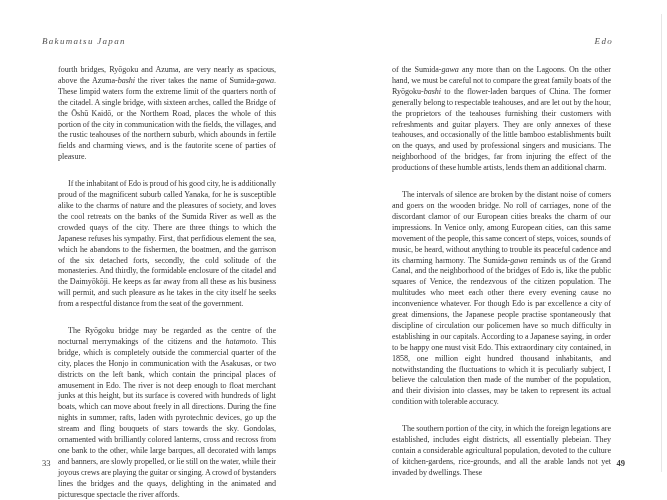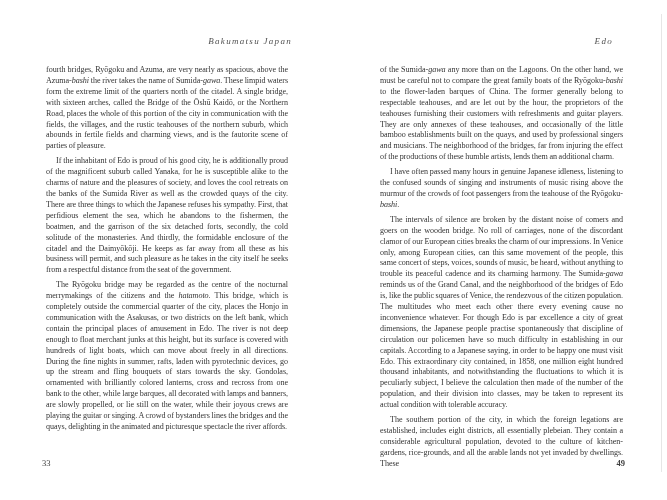--- a/index.html
+++ b/index.html
@@ -17,33 +17,32 @@
   }
   .page-left  { left: 42px; }
   .page-right { left: 376px; width: 251px; }
   .running-head {
     font-style: italic;
     font-size: 9px;
     letter-spacing: 1.3px;
     color: #515151;
     height: 12px;
     white-space: nowrap;
-    text-align: right;
   }
   .page-right .running-head { text-align: right; padding-right: 14px; font-family: Liberation Serif, serif; }
   .body-text {
     margin-top: 17px;
     font-size: 8.1px;
     line-height: 10.9px;
     text-align: justify;
     color: #343434;
     letter-spacing: -0.05px;
     word-spacing: -0.35px;
   }
-  .body-text p { margin: 4px; text-indent: 10px; }
+  .body-text p { margin: 16px; text-indent: 10px; }
   .body-text p:first-child { text-indent: 0; }
   .body-text i { }
   .page-number {
     position: absolute;
     top: 458px;
     font-size: 8.5px;
     color: #3f3f3f;
   }
   .page-number.left  { left: 42px; }
   .page-number.right { right: 42px; font-weight: bold; }
@@ -63,21 +62,20 @@
     <p>fourth bridges, Ryōgoku and Azuma, are very nearly as spacious, above the Azuma-<i>bashi</i> the river takes the name of Sumida-<i>gawa</i>. These limpid waters form the extreme limit of the quarters north of the citadel. A single bridge, with sixteen arches, called the Bridge of the Ōshū Kaidō, or the Northern Road, places the whole of this portion of the city in communication with the fields, the villages, and the rustic teahouses of the northern suburb, which abounds in fertile fields and charming views, and is the fautorite scene of parties of pleasure.</p>
     <p>If the inhabitant of Edo is proud of his good city, he is additionally proud of the magnificent suburb called Yanaka, for he is susceptible alike to the charms of nature and the pleasures of society, and loves the cool retreats on the banks of the Sumida River as well as the crowded quays of the city. There are three things to which the Japanese refuses his sympathy. First, that perfidious element the sea, which he abandons to the fishermen, the boatmen, and the garrison of the six detached forts, secondly, the cold solitude of the monasteries. And thirdly, the formidable enclosure of the citadel and the Daimyōkōji. He keeps as far away from all these as his business will permit, and such pleasure as he takes in the city itself he seeks from a respectful distance from the seat of the government.</p>
     <p>The Ryōgoku bridge may be regarded as the centre of the nocturnal merrymakings of the citizens and the <i>hatamoto</i>. This bridge, which is completely outside the commercial quarter of the city, places the Honjo in communication with the Asakusas, or two districts on the left bank, which contain the principal places of amusement in Edo. The river is not deep enough to float merchant junks at this height, but its surface is covered with hundreds of light boats, which can move about freely in all directions. During the fine nights in summer, rafts, laden with pyrotechnic devices, go up the stream and fling bouquets of stars towards the sky. Gondolas, ornamented with brilliantly colored lanterns, cross and recross from one bank to the other, while large barques, all decorated with lamps and banners, are slowly propelled, or lie still on the water, while their joyous crews are playing the guitar or singing. A crowd of bystanders lines the bridges and the quays, delighting in the animated and picturesque spectacle the river affords.</p>
   </div>
 </div>
 
 <div class="page page-right">
   <div class="running-head">Edo</div>
   <div class="body-text">
     <p>of the Sumida-<i>gawa</i> any more than on the Lagoons. On the other hand, we must be careful not to compare the great family boats of the Ryōgoku-<i>bashi</i> to the flower-laden barques of China. The former generally belong to respectable teahouses, and are let out by the hour, the proprietors of the teahouses furnishing their customers with refreshments and guitar players. They are only annexes of these teahouses, and occasionally of the little bamboo establishments built on the quays, and used by professional singers and musicians. The neighborhood of the bridges, far from injuring the effect of the productions of these humble artists, lends them an additional charm.</p>
-    <p>I have often passed many hours in genuine Japanese idleness, listening to the confused sounds of singing and instruments of music rising above the murmur of the crowds of foot passengers from the teahouse of the Ryōgoku-<i>bashi</i>.</p>
     <p>The intervals of silence are broken by the distant noise of comers and goers on the wooden bridge. No roll of carriages, none of the discordant clamor of our European cities breaks the charm of our impressions. In Venice only, among European cities, can this same movement of the people, this same concert of steps, voices, sounds of music, be heard, without anything to trouble its peaceful cadence and its charming harmony. The Sumida-<i>gawa</i> reminds us of the Grand Canal, and the neighborhood of the bridges of Edo is, like the public squares of Venice, the rendezvous of the citizen population. The multitudes who meet each other there every evening cause no inconvenience whatever. For though Edo is par excellence a city of great dimensions, the Japanese people practise spontaneously that discipline of circulation our policemen have so much difficulty in establishing in our capitals. According to a Japanese saying, in order to be happy one must visit Edo. This extraordinary city contained, in 1858, one million eight hundred thousand inhabitants, and notwithstanding the fluctuations to which it is peculiarly subject, I believe the calculation then made of the number of the population, and their division into classes, may be taken to represent its actual condition with tolerable accuracy.</p>
     <p>The southern portion of the city, in which the foreign legations are established, includes eight districts, all essentially plebeian. They contain a considerable agricultural population, devoted to the culture of kitchen-gardens, rice-grounds, and all the arable lands not yet invaded by dwellings. These</p>
   </div>
 </div>
 
 <div class="page-number left">33</div>
 <div class="page-number right">49</div>
 <div class="edge-line"></div>
 
 </body></html>

